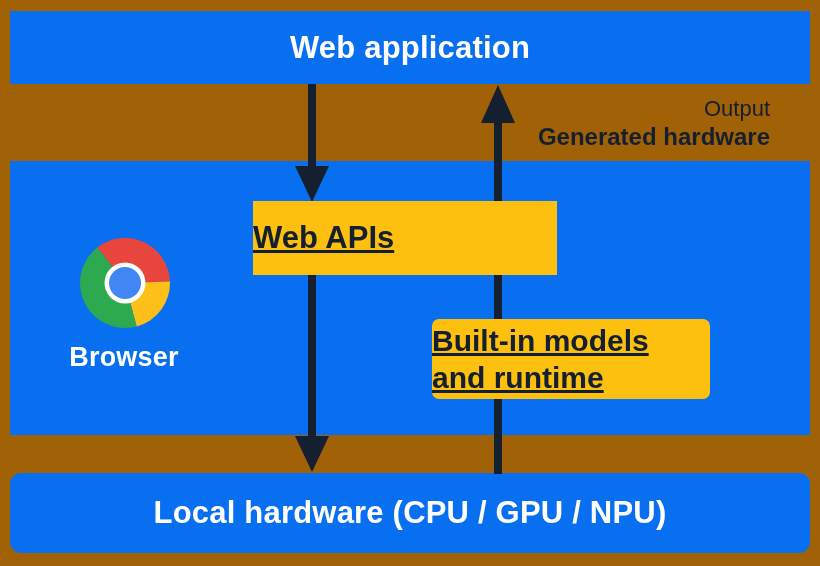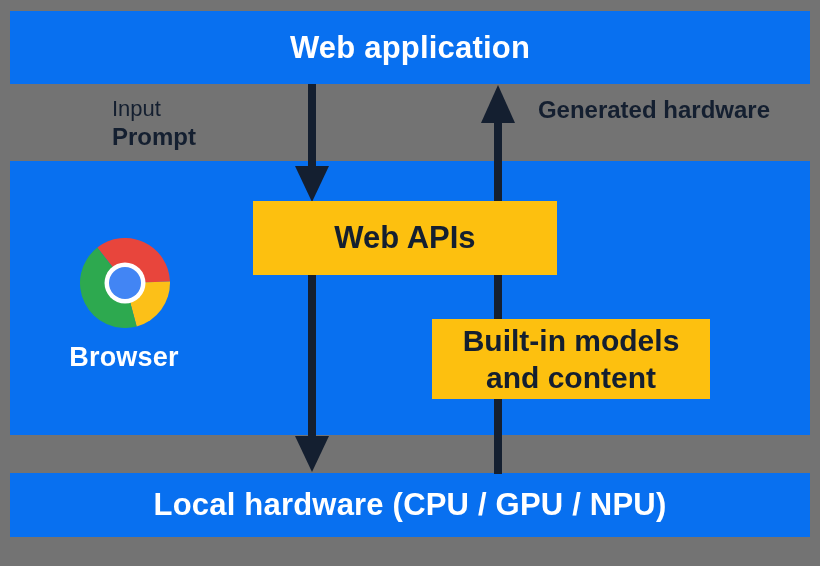--- a/index.html
+++ b/index.html
@@ -7,67 +7,64 @@
     --box-yellow:#fdc00f;
     --ink:#141f30;
     --text-on-blue:#ffffff;
     --chrome-red:#e8453c;
     --chrome-yellow:#fcc018;
     --chrome-green:#2da94f;
     --chrome-blue:#4285f4;
   }
   html,body{margin:0;padding:0;background:#fff;}
   .canvas{
-    position:relative;width:820px;height:566px;background:#737373;overflow:hidden;
+    position:relative;width:820px;height:566px;background:#a16207;overflow:hidden;
     font-family:"Liberation Sans","DejaVu Sans",sans-serif;
   }
   .bar{
     position:absolute;left:10px;width:800px;background:var(--layer-blue);
     display:flex;align-items:center;justify-content:center;
     color:var(--text-on-blue);font-weight:bold;font-size:31px;letter-spacing:.2px;
   }
   .bar.top{top:11px;height:73px;}
-  .bar.bottom{top:473px;height:64px;}
+  .bar.bottom{top:473px;height:80px;border-radius:11px;}
   .middle{
     position:absolute;left:10px;top:161px;width:800px;height:274px;
     background:var(--layer-blue);z-index:0;
   }
   .arrow-layer{position:absolute;left:0;top:0;width:820px;height:566px;z-index:2;pointer-events:none;}
   .flow-label{position:absolute;top:95px;color:var(--ink);z-index:3;}
   .flow-label .lab{font-size:22px;line-height:27px;}
   .flow-label .val{font-size:24px;line-height:30px;font-weight:bold;}
   .flow-label.left{left:112px;text-align:left;}
   .flow-label.right{right:50px;text-align:right;}
   .ybox{
     position:absolute;background:var(--box-yellow);z-index:4;
-    display:flex;flex-direction:column;align-items:center;justify-content:center;
-    color:var(--ink);font-weight:bold;text-align:center;
+    display:flex;flex-direction:column;align-items:flex-start;justify-content:center;
+    color:var(--ink);font-weight:bold;text-align:center;text-decoration:underline;
   }
   .ybox.web-apis{left:253px;top:201px;width:304px;height:74px;font-size:31px;}
-  .ybox.models{left:432px;top:319px;width:278px;height:80px;font-size:30px;line-height:37px;}
+  .ybox.models{left:432px;top:319px;width:278px;height:80px;font-size:30px;line-height:37px;border-radius:7px;}
   .chrome-icon{position:absolute;left:80px;top:238px;width:90px;height:90px;z-index:3;}
   .browser-label{
     position:absolute;left:124px;top:342px;transform:translateX(-50%);
     color:var(--text-on-blue);font-size:27px;font-weight:bold;z-index:3;letter-spacing:.2px;
   }
 </style>
 </head>
 <body>
 
 <div class="canvas">
 
   <div class="bar top">
     <span>Web application</span>
   </div>
 
-  <div class="flow-label left">
-    <div class="lab">Input</div>
-    <div class="val">Prompt</div>
-  </div>
   <div class="flow-label right">
+    <div class="lab">Output</div>
     <div class="val">Generated hardware</div>
   </div>
 
   <div class="middle"></div>
 
   <svg class="arrow-layer" viewBox="0 0 820 566" aria-hidden="true">
     <g fill="var(--ink)" stroke="none">
       <rect x="308" y="84" width="8" height="84"></rect>
       <polygon points="312,202 295,166 329,166"></polygon>
       <rect x="308" y="274" width="8" height="164"></rect>
@@ -88,20 +85,20 @@
       <circle cx="45" cy="45" r="16" fill="var(--chrome-blue)"></circle>
     </svg>
   </div>
   <div class="browser-label">Browser</div>
 
   <div class="ybox web-apis">
     <span>Web APIs</span>
   </div>
   <div class="ybox models">
     <span>Built-in models</span>
-    <span>and content</span>
+    <span>and runtime</span>
   </div>
 
   <div class="bar bottom">
     <span>Local hardware (CPU / GPU / NPU)</span>
   </div>
 
 </div>
 
 </body></html>

